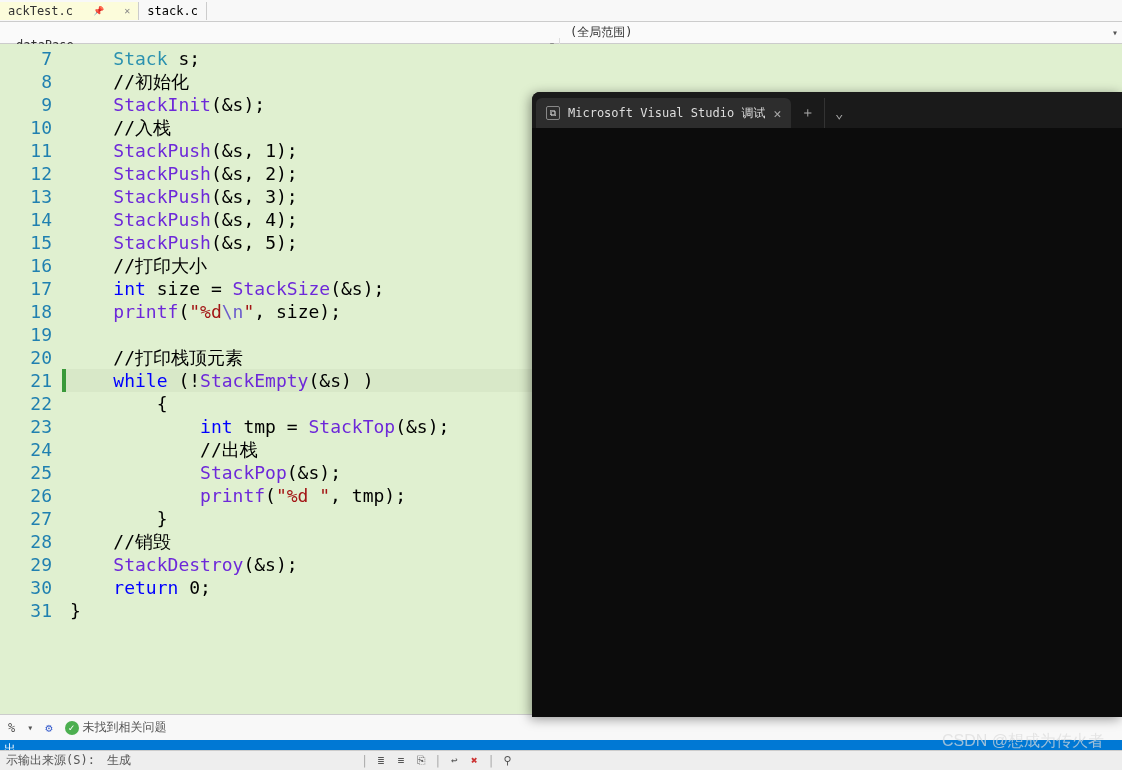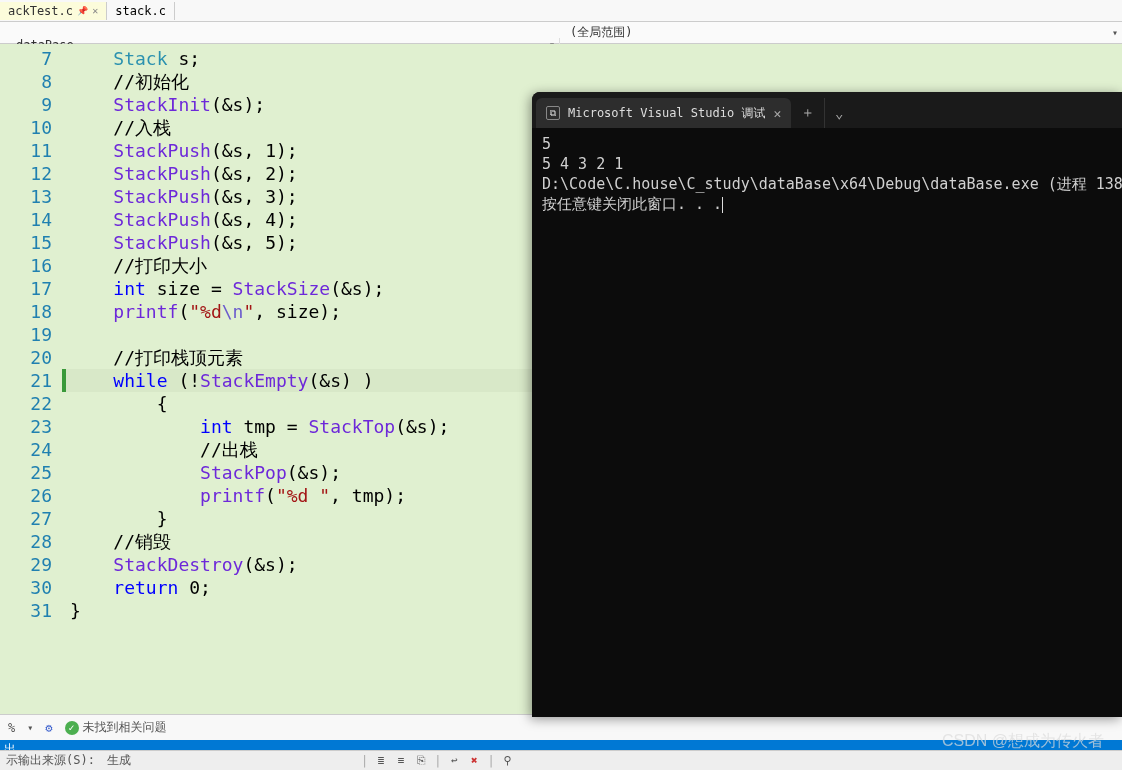--- a/index.html
+++ b/index.html
@@ -1,19 +1,19 @@
 <!DOCTYPE html>
 <html><head>
 <meta charset="utf-8">
 <style>
 * { margin: 0; padding: 0; box-sizing: border-box; }
 body { font-family: Consolas, "Microsoft YaHei", monospace; font-size: 14px; background: #fff; overflow: hidden; width: 1122px; height: 770px; position: relative; }
 
 .tabs-bar { height: 22px; background: #f8f8f8; border-bottom: 1px solid #ccc; display: flex; align-items: center; font-size: 12px; }
-.tab { padding: 2px 8px; border-right: 1px solid #ccc; display: flex; align-items: center; gap: 4px; cursor: pointer; }
+.tab { padding: 2px 8px; border-right: 1px solid #ccc; display: flex; align-items: center; gap: 20px; cursor: pointer; }
 .tab.active { background: #fcfcdb; color: #333; }
 .tab-close { color: #888; font-size: 10px; cursor: pointer; }
 .tab-pin { color: #888; font-size: 9px; }
 
 .nav-bar { height: 22px; background: #fafafa; border-bottom: 1px solid #ccc; display: flex; align-items: center; font-size: 12px; }
 .nav-left { flex: 0 0 560px; display: flex; align-items: center; padding-left: 16px; gap: 2px; border-right: 1px solid #ddd; margin-top: 24px; }
 .nav-right { flex: 1; display: flex; align-items: center; padding-left: 10px; justify-content: flex-end; }
 .nav-text { flex: 1; color: #333; }
 .nav-arrow { color: #555; font-size: 10px; padding: 0 4px; cursor: pointer; }
 
@@ -154,19 +154,15 @@
 <div class="console">
   <div class="console-title">
     <div class="console-tab">
       <span class="console-tab-icon">⧉</span>
       <span>Microsoft Visual Studio 调试</span>
       <span class="console-tab-close">✕</span>
     </div>
     <div class="console-newtab">＋</div>
     <div class="console-drop">⌄</div>
   </div>
-  <div class="console-body"><span>5</span>
-<span>5 4 3 2 1 </span>
-<span>D:\Code\C.house\C_study\dataBase\x64\Debug\dataBase.exe (进程 138</span>
-<span>按任意键关闭此窗口. . .</span><span class="cursor"></span></div>
 </div>
 
 <div class="watermark">CSDN @想成为传火者</div>
 
 </body></html>

